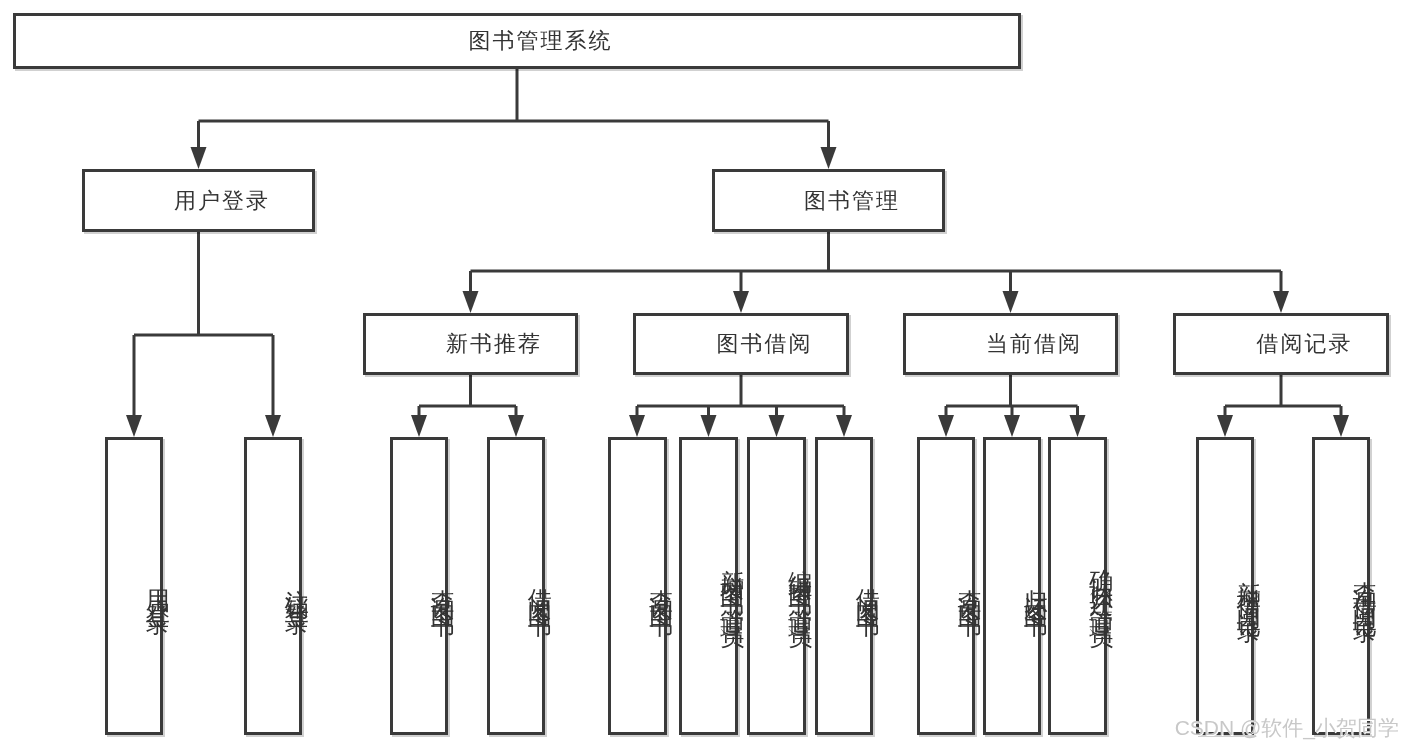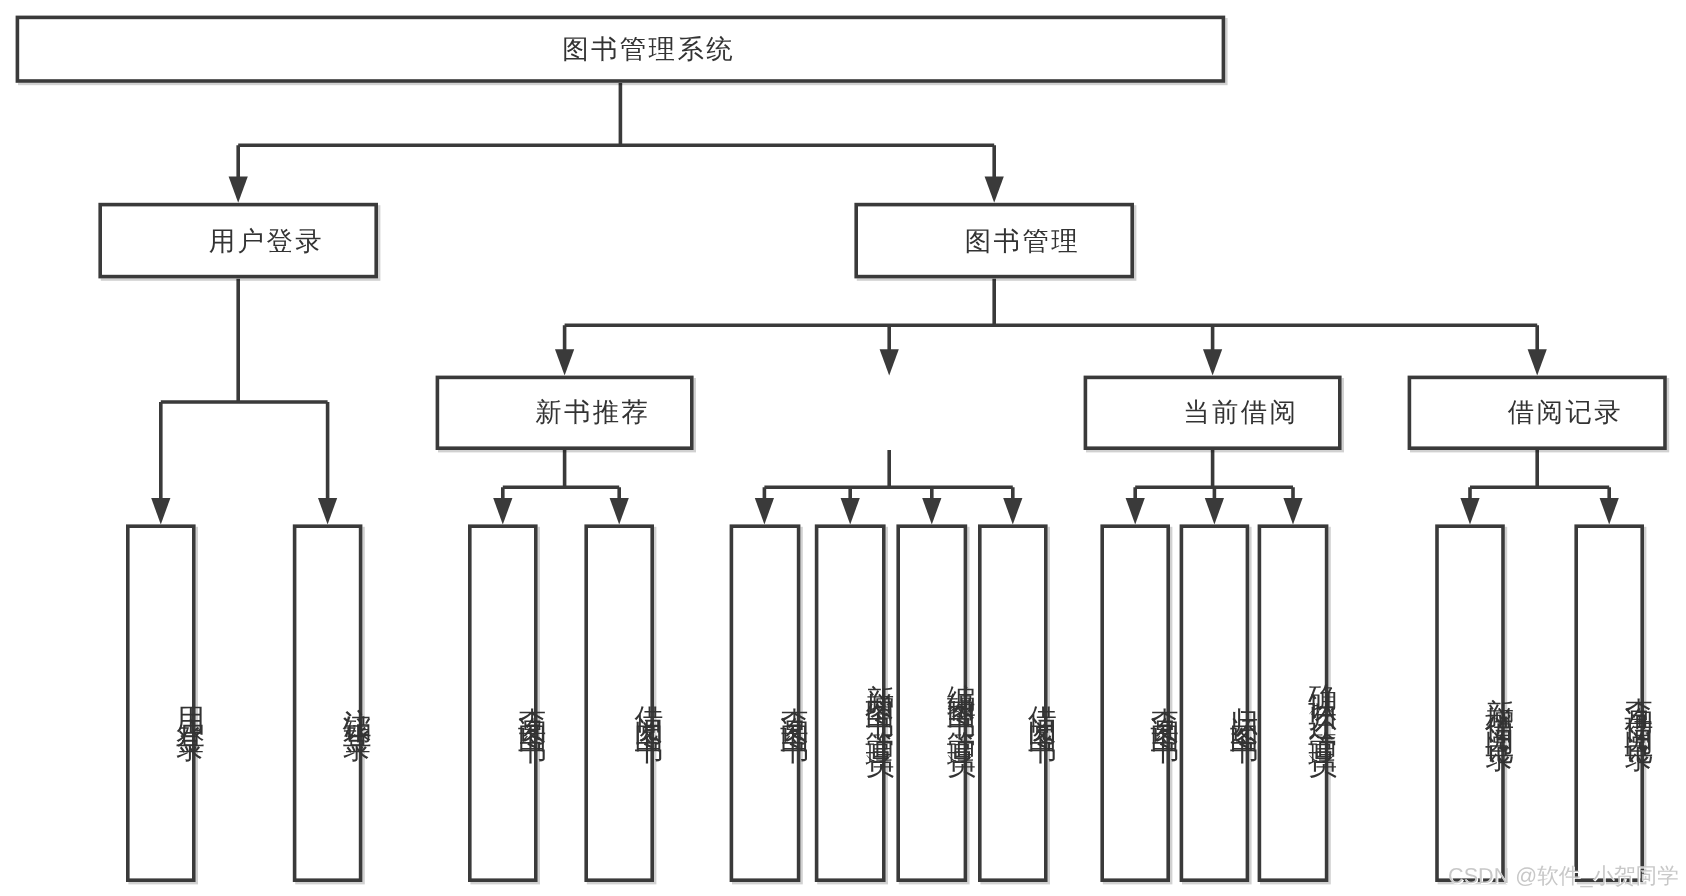--- a/index.html
+++ b/index.html
@@ -54,21 +54,21 @@
     font-size: 24px;
     letter-spacing: 8px;
     line-height: 1.1;
     color: var(--text);
     white-space: nowrap;
   }
   .watermark {
     position: absolute;
     right: 6px;
     bottom: 5px;
-    font-size: 18px;
+    font-size: 21px;
     color: var(--watermark);
     z-index: 5;
     white-space: nowrap;
     text-shadow: 1px 1px 0 #ffffff;
   }
 </style>
 </head>
 <body>
 
 <div class="stage">
@@ -112,20 +112,23 @@
   <div class="box" style="left:82px; top:169px; width:233px; height:63px;">
     <span class="hlabel">用户登录</span>
   </div>
   <div class="box" style="left:363px; top:313px; width:215px; height:62px;">
     <span class="hlabel">新书推荐</span>
   </div>
 
   <div class="box" style="left:712px; top:169px; width:233px; height:63px;">
     <span class="hlabel">图书管理</span>
   </div>
+  <div class="box" style="left:633px; top:313px; width:216px; height:62px;">
+    <span class="hlabel">图书借阅</span>
+  </div>
   <div class="box" style="left:903px; top:313px; width:215px; height:62px;">
     <span class="hlabel">当前借阅</span>
   </div>
   <div class="box" style="left:1173px; top:313px; width:216px; height:62px;">
     <span class="hlabel">借阅记录</span>
   </div>
 
   <div class="box leaf" style="left:105px; top:437px; width:58px; height:298px;">
     <span class="vlabel">用户登录</span>
   </div>

